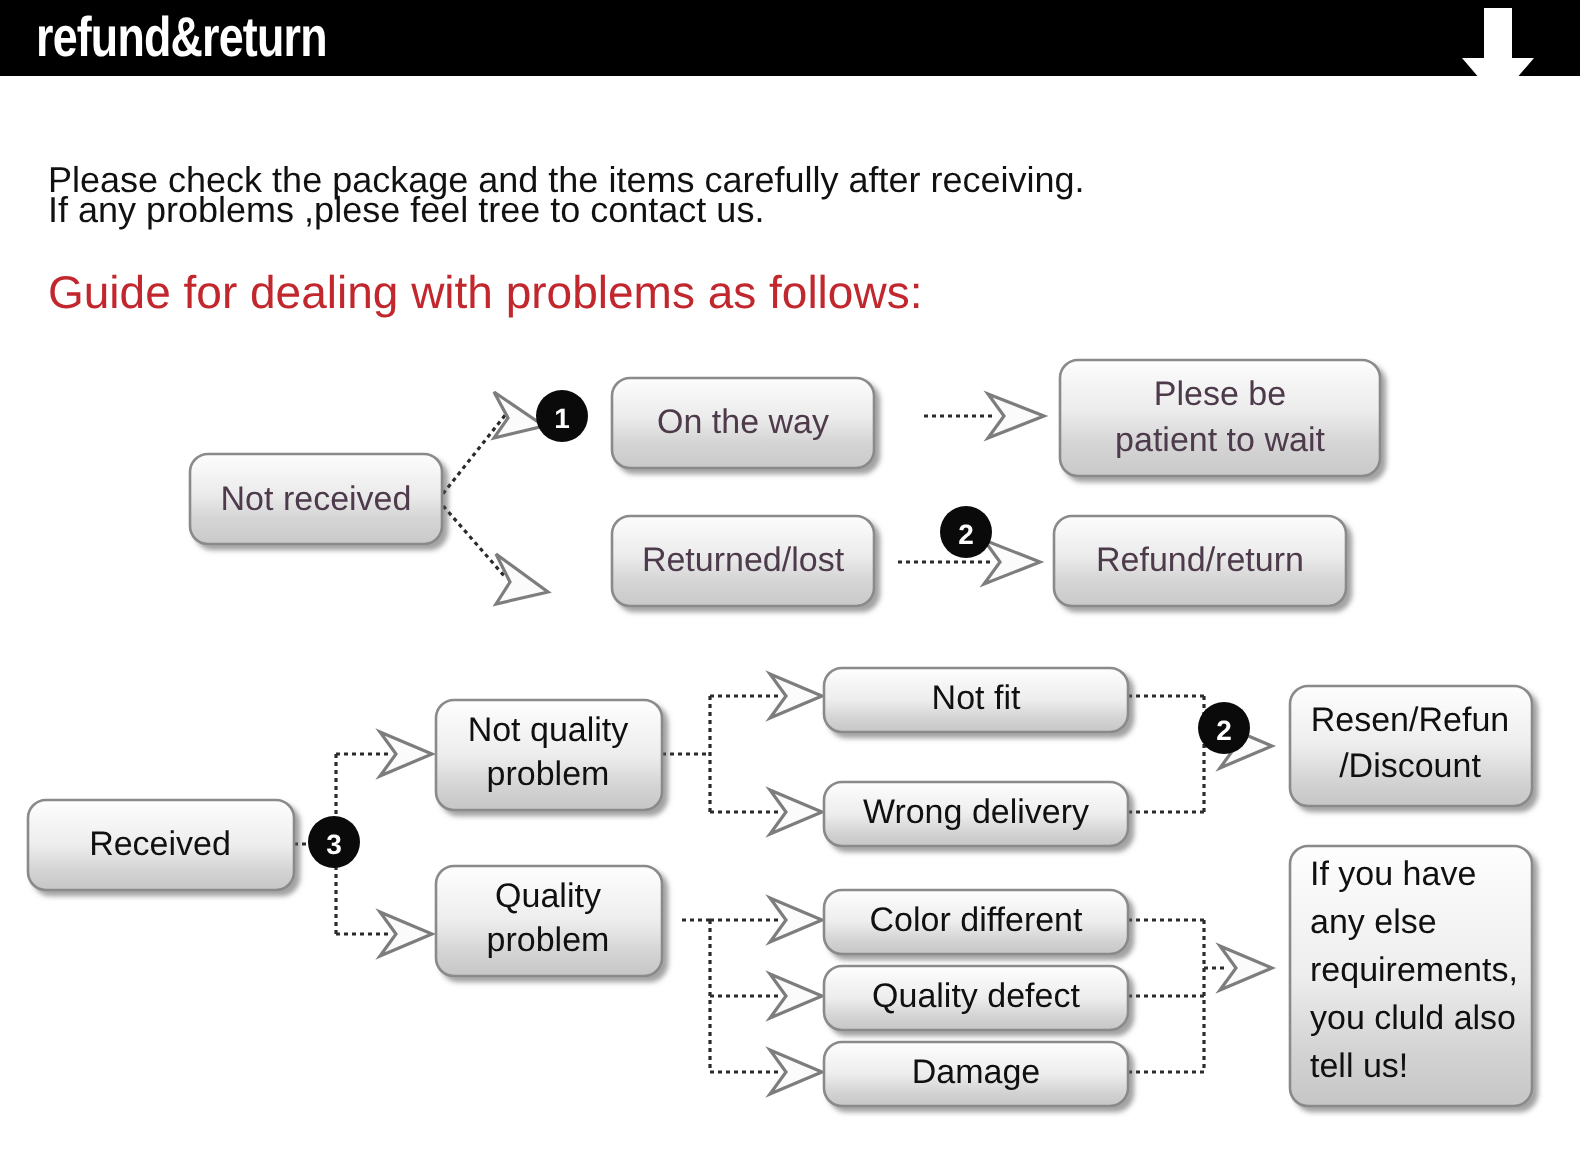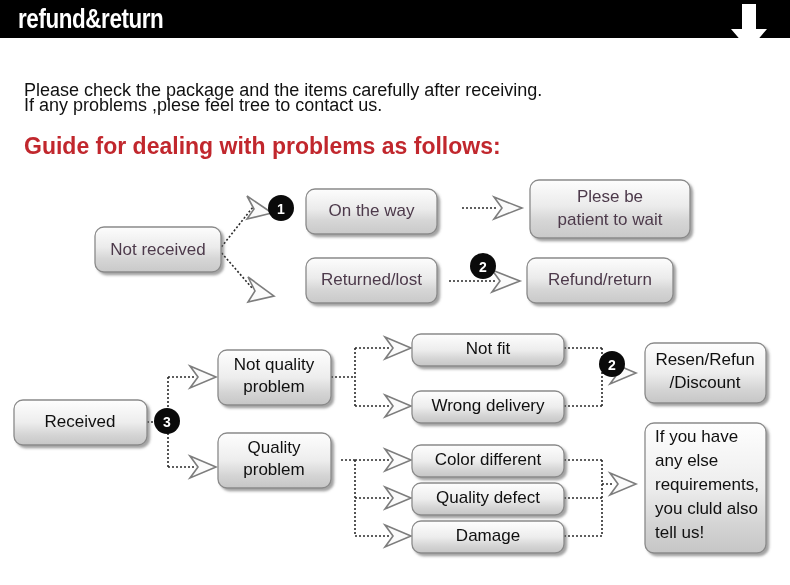--- a/index.html
+++ b/index.html
@@ -25,21 +25,21 @@
   #header-arrow{position:absolute;left:725px;top:2px;}
   
   .intro-line{
     position:absolute;left:24px;
     font-size:18px;color:#111;white-space:nowrap;
   }
   #intro-line-1{top:60px;margin-top:20px;}
   #intro-line-2{top:95px;text-align:right;}
   #guide-heading{
     position:absolute;left:24px;top:133px;
-    font-size:23px;font-weight:bold;color:#c1272d;
+    font-size:23px;font-weight:normal;color:#c1272d;
     white-space:nowrap;
   }
   
   #flow-svg{position:absolute;left:0;top:0;width:790px;height:585px;}
   .nodetext{
     font-family:"Liberation Sans","DejaVu Sans",sans-serif;
     font-size:17px;
     dominant-baseline:middle;
   }
   .nodetext.purple{fill:#4d3a4b;}

